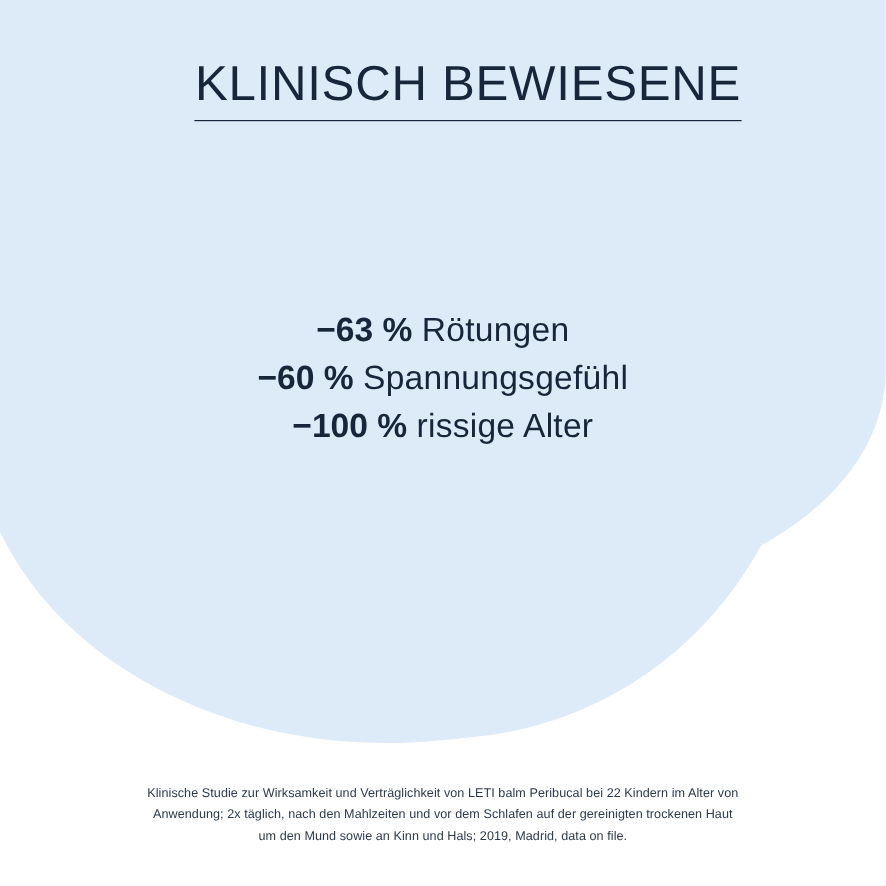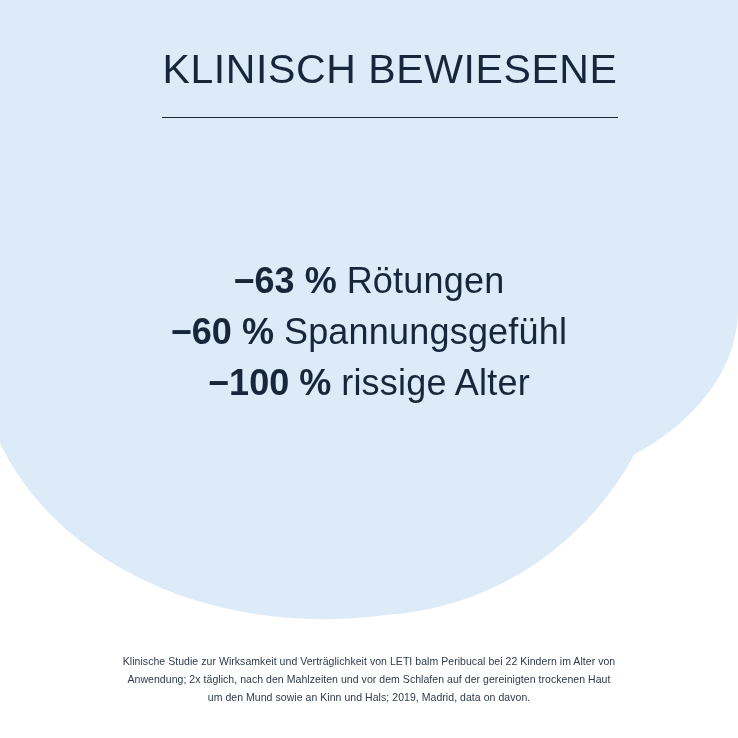--- a/index.html
+++ b/index.html
@@ -55,36 +55,36 @@
     text-align: center;
     color: #17263a;
     font-size: 41px;
     line-height: 1.42;
     letter-spacing: 0.6px;
     font-weight: 400;
   }
   .headline .hl-line {
     display: inline-block;
     border-bottom: 1.5px solid #17263a;
-    padding-bottom: 19px;
+    padding-bottom: 2px;
     margin-left: 42px;
   }
   .headline .hl-line.second {
     margin-top: 5px;
   }
   .stats {
     position: absolute;
     top: 255px;
     left: 0;
     width: 738px;
     text-align: center;
     color: #17263a;
   }
   .stat {
-    font-size: 36px;
+    font-size: 28px;
     line-height: 1.42;
     white-space: nowrap;
   }
   .stat .value {
     font-weight: 700;
     letter-spacing: 0px;
   }
   .stat .label {
     font-weight: 400;
     letter-spacing: 0.2px;
@@ -131,17 +131,17 @@
       </div>
       <div class="stat">
         <span class="value">−100 %</span>
         <span class="label">rissige Alter</span>
       </div>
     </div>
 
     <div class="footnote">
       <div>Klinische Studie zur Wirksamkeit und Verträglichkeit von LETI balm Peribucal bei 22 Kindern im Alter von</div>
       <div>Anwendung; 2x täglich, nach den Mahlzeiten und vor dem Schlafen auf der gereinigten trockenen Haut</div>
-      <div>um den Mund sowie an Kinn und Hals; 2019, Madrid, data on davon.</div>
+      <div>um den Mund sowie an Kinn und Hals; 2019, Madrid, data on file.</div>
     </div>
 
   </div>
 </div>
 
 </body></html>

